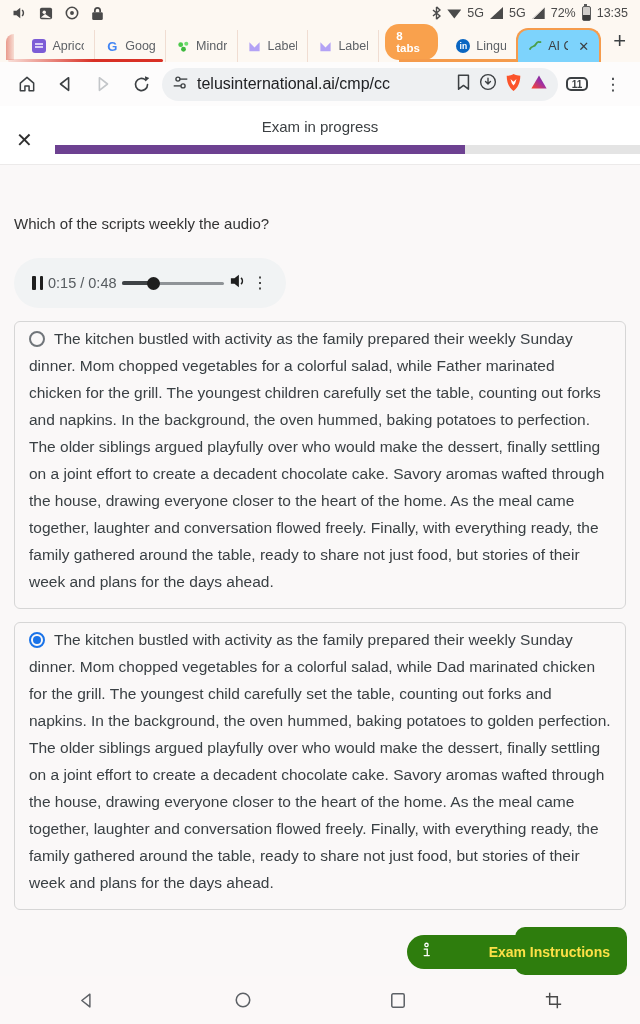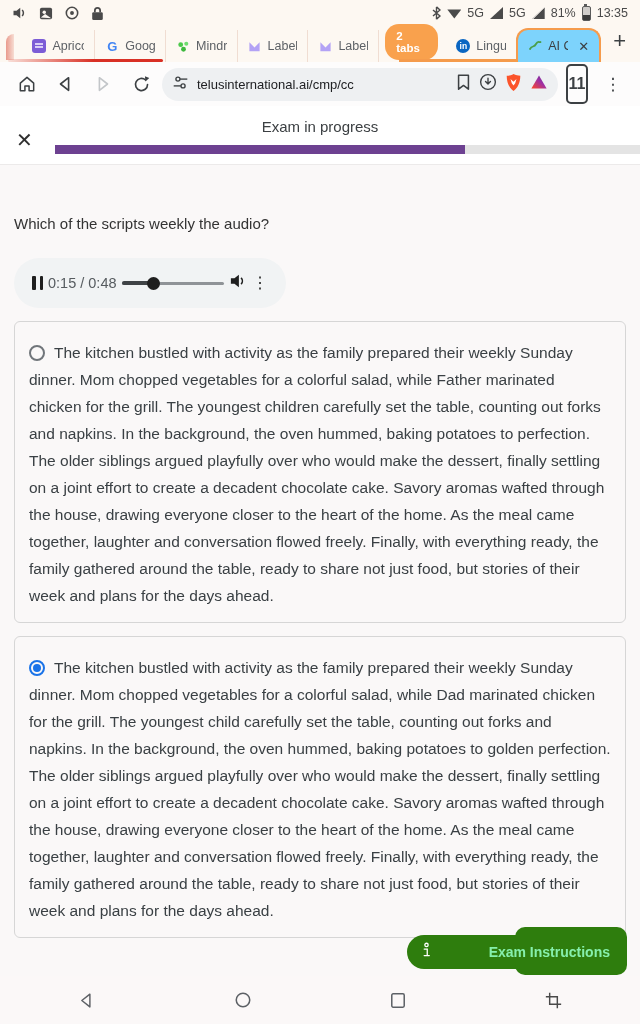--- a/index.html
+++ b/index.html
@@ -32,22 +32,22 @@
   .favicon { width:14px; height:14px; flex:0 0 auto; display:inline-flex; align-items:center; justify-content:center; }
   .fav-apricot { background:#7c5cd6; border-radius:3px; position:relative; }
   .fav-apricot::before { content:""; position:absolute; left:3px; right:3px; top:4px; height:1.5px; background:#d9cdf7; box-shadow:0 3px 0 #d9cdf7; }
   .g-letter { font-size:13px; font-weight:bold; color:#4285F4; }
   .fav-in { background:#0a66c2; border-radius:7px; color:#fff; font-size:8.5px; font-weight:bold; }
 
   
   .toolbar { height:44px; background:#fdfcfc; display:flex; align-items:center; padding:0 10px; gap:4px; }
   .tool-ic { width:34px; height:34px; display:flex; align-items:center; justify-content:center; flex:0 0 auto; }
   .urlpill { flex:1; height:33px; background:#eef0f2; border-radius:18px; display:flex; align-items:center; padding:0 10px; gap:8px; min-width:0; }
-  .urltext { font-size:13px; color:#202124; white-space:nowrap; overflow:hidden; flex:1; }
-  .tabcount { width:22px; height:40px; border:2px solid #3c4043; border-radius:5px; font-size:16px; font-weight:bold; color:#3c4043; display:flex; align-items:center; justify-content:center; margin:0 4px; }
+  .urltext { font-size:16px; color:#202124; white-space:nowrap; overflow:hidden; flex:1; }
+  .tabcount { width:22px; height:14px; border:2px solid #3c4043; border-radius:5px; font-size:10px; font-weight:bold; color:#3c4043; display:flex; align-items:center; justify-content:center; margin:0 4px; }
   .kebab { font-size:17px; color:#3c4043; letter-spacing:0; line-height:5px; }
 
   
   .examheader { background:#ffffff; padding:12px 0 10px 0; border-bottom:1px solid #eceaea; position:relative; }
   .examheader .x { position:absolute; left:16px; top:22px; font-size:20px; color:#2f2f2f; }
   .examheader .title { font-size:15px; color:#3c4043;text-align:center; }
   .progress-track { margin:10px 0 0 55px; height:9px; background:#e4e4e4; }
   .progress-fill { height:100%; background:#6d4191; }
   .progress-label { margin:5px 0 0 55px; font-size:10.5px; letter-spacing:1px; color:#3f4449; }
 
@@ -64,30 +64,30 @@
   .pause { display:flex; gap:4px; }
   .pause i { display:block; width:3.5px; height:14px; background:#1f1f1f; border-radius:1px; }
   .ptime { font-size:14.5px; color:#565b5f; white-space:nowrap; }
   .slider { position:relative; flex:1; height:14px; display:flex; align-items:center; }
   .slider .rest { position:absolute; left:0; right:0; height:3px; background:#8f9397; border-radius:2px; }
   .slider .played { position:absolute; left:0; height:4px; background:#3f4346; border-radius:2px; }
   .slider .thumb { position:absolute; width:13px; height:13px; background:#1f1f1f; border-radius:50%; margin-left:-6px; }
   .vol svg, .pause, .pkebab { flex:0 0 auto; }
   .pkebab { font-size:16px; color:#1f1f1f; line-height:4px; }
 
-  .card { border:1px solid #d6d6d6; border-radius:6px; margin-top:13px; padding:17px 14px 13px 14px; }
+  .card { border:1px solid #d6d6d6; border-radius:6px; margin-top:13px; padding:3px 14px 13px 14px; }
   .card p { font-size:15.5px; line-height:27px; color:#3a4044; }
   .radio { display:inline-block; width:16px; height:16px; border:2px solid #70757a; border-radius:50%; vertical-align:-3px; margin-right:9px; position:relative; }
   .radio.checked { border-color:#1a73e8; }
   .radio.checked::after { content:""; position:absolute; inset:2px; background:#1a73e8; border-radius:50%; }
 
   
   .exambtn { position:absolute; right:14px; bottom:55px; height:34px; background:#2e7d0d; border-radius:18px; display:flex; align-items:center; gap:8px; padding:0 16px 0 13px; z-index:5; }
   .exambtn::before { content:""; position:absolute; right:-1px; top:-8px; width:112px; height:48px; background:#2e7d0d; border-radius:10px; z-index:-1; }
-  .exambtn .lbl { color:#86efac; font-size:14px; font-weight:bold; white-space:nowrap;padding-left:48px; }
+  .exambtn .lbl { color:#fde047; font-size:14px; font-weight:bold; white-space:nowrap;padding-left:48px; }
 
   
   .navbar { position:absolute; bottom:0; left:0; right:0; height:48px; background:#fbf8f8; display:flex; align-items:center; justify-content:space-between; padding:0 78px; }
   .navbar svg { display:block; }
 </style>
 </head>
 <body>
 
 <div class="statusbar">
   <div class="left">
@@ -121,21 +121,21 @@
     <span class="sicon">
       <svg width="9" height="14" viewBox="0 0 10 16">
           <path d="M5 1 V15 M5 1 L9 4.5 L1 11.5 M5 15 L9 11.5 L1 4.5" stroke="#4a4a4a" stroke-width="1.6" fill="none"></path>
         </svg>
     </span>
     <span class="wifi"></span>
     <span>5G</span>
     <span class="sig"></span>
     <span>5G</span>
     <span class="sig half"></span>
-    <span>81%</span>
+    <span>72%</span>
     <span class="battery">
         <span class="fill"></span>
       </span>
     <span>13:35</span>
   </div>
 </div>
 
 <div class="tabstrip">
   <div class="tab-sliver"></div>
 
@@ -171,21 +171,21 @@
 
   <div class="tab">
     <span class="favicon">
       <svg width="13" height="13" viewBox="0 0 14 14">
           <path d="M1.5 12 V2.5 L7 8 L12.5 2.5 V12 Z" fill="#b3a2f5"></path>
         </svg>
     </span>
     <span class="tlabel">Labeli</span>
   </div>
 
-  <div class="group-pill">2 tabs</div>
+  <div class="group-pill">8 tabs</div>
 
   <div class="tab" style="border-right:none">
     <span class="favicon fav-in">in</span>
     <span class="tlabel">Lingui</span>
   </div>
 
   <div class="tab active">
     <span class="favicon">
       <svg width="14" height="14" viewBox="0 0 14 14">
           <path d="M2 10 C4 6, 6 9, 8 5 S 12 4, 12.5 3" stroke="#4a9e4a" stroke-width="1.8" fill="none" stroke-linecap="round"></path>

